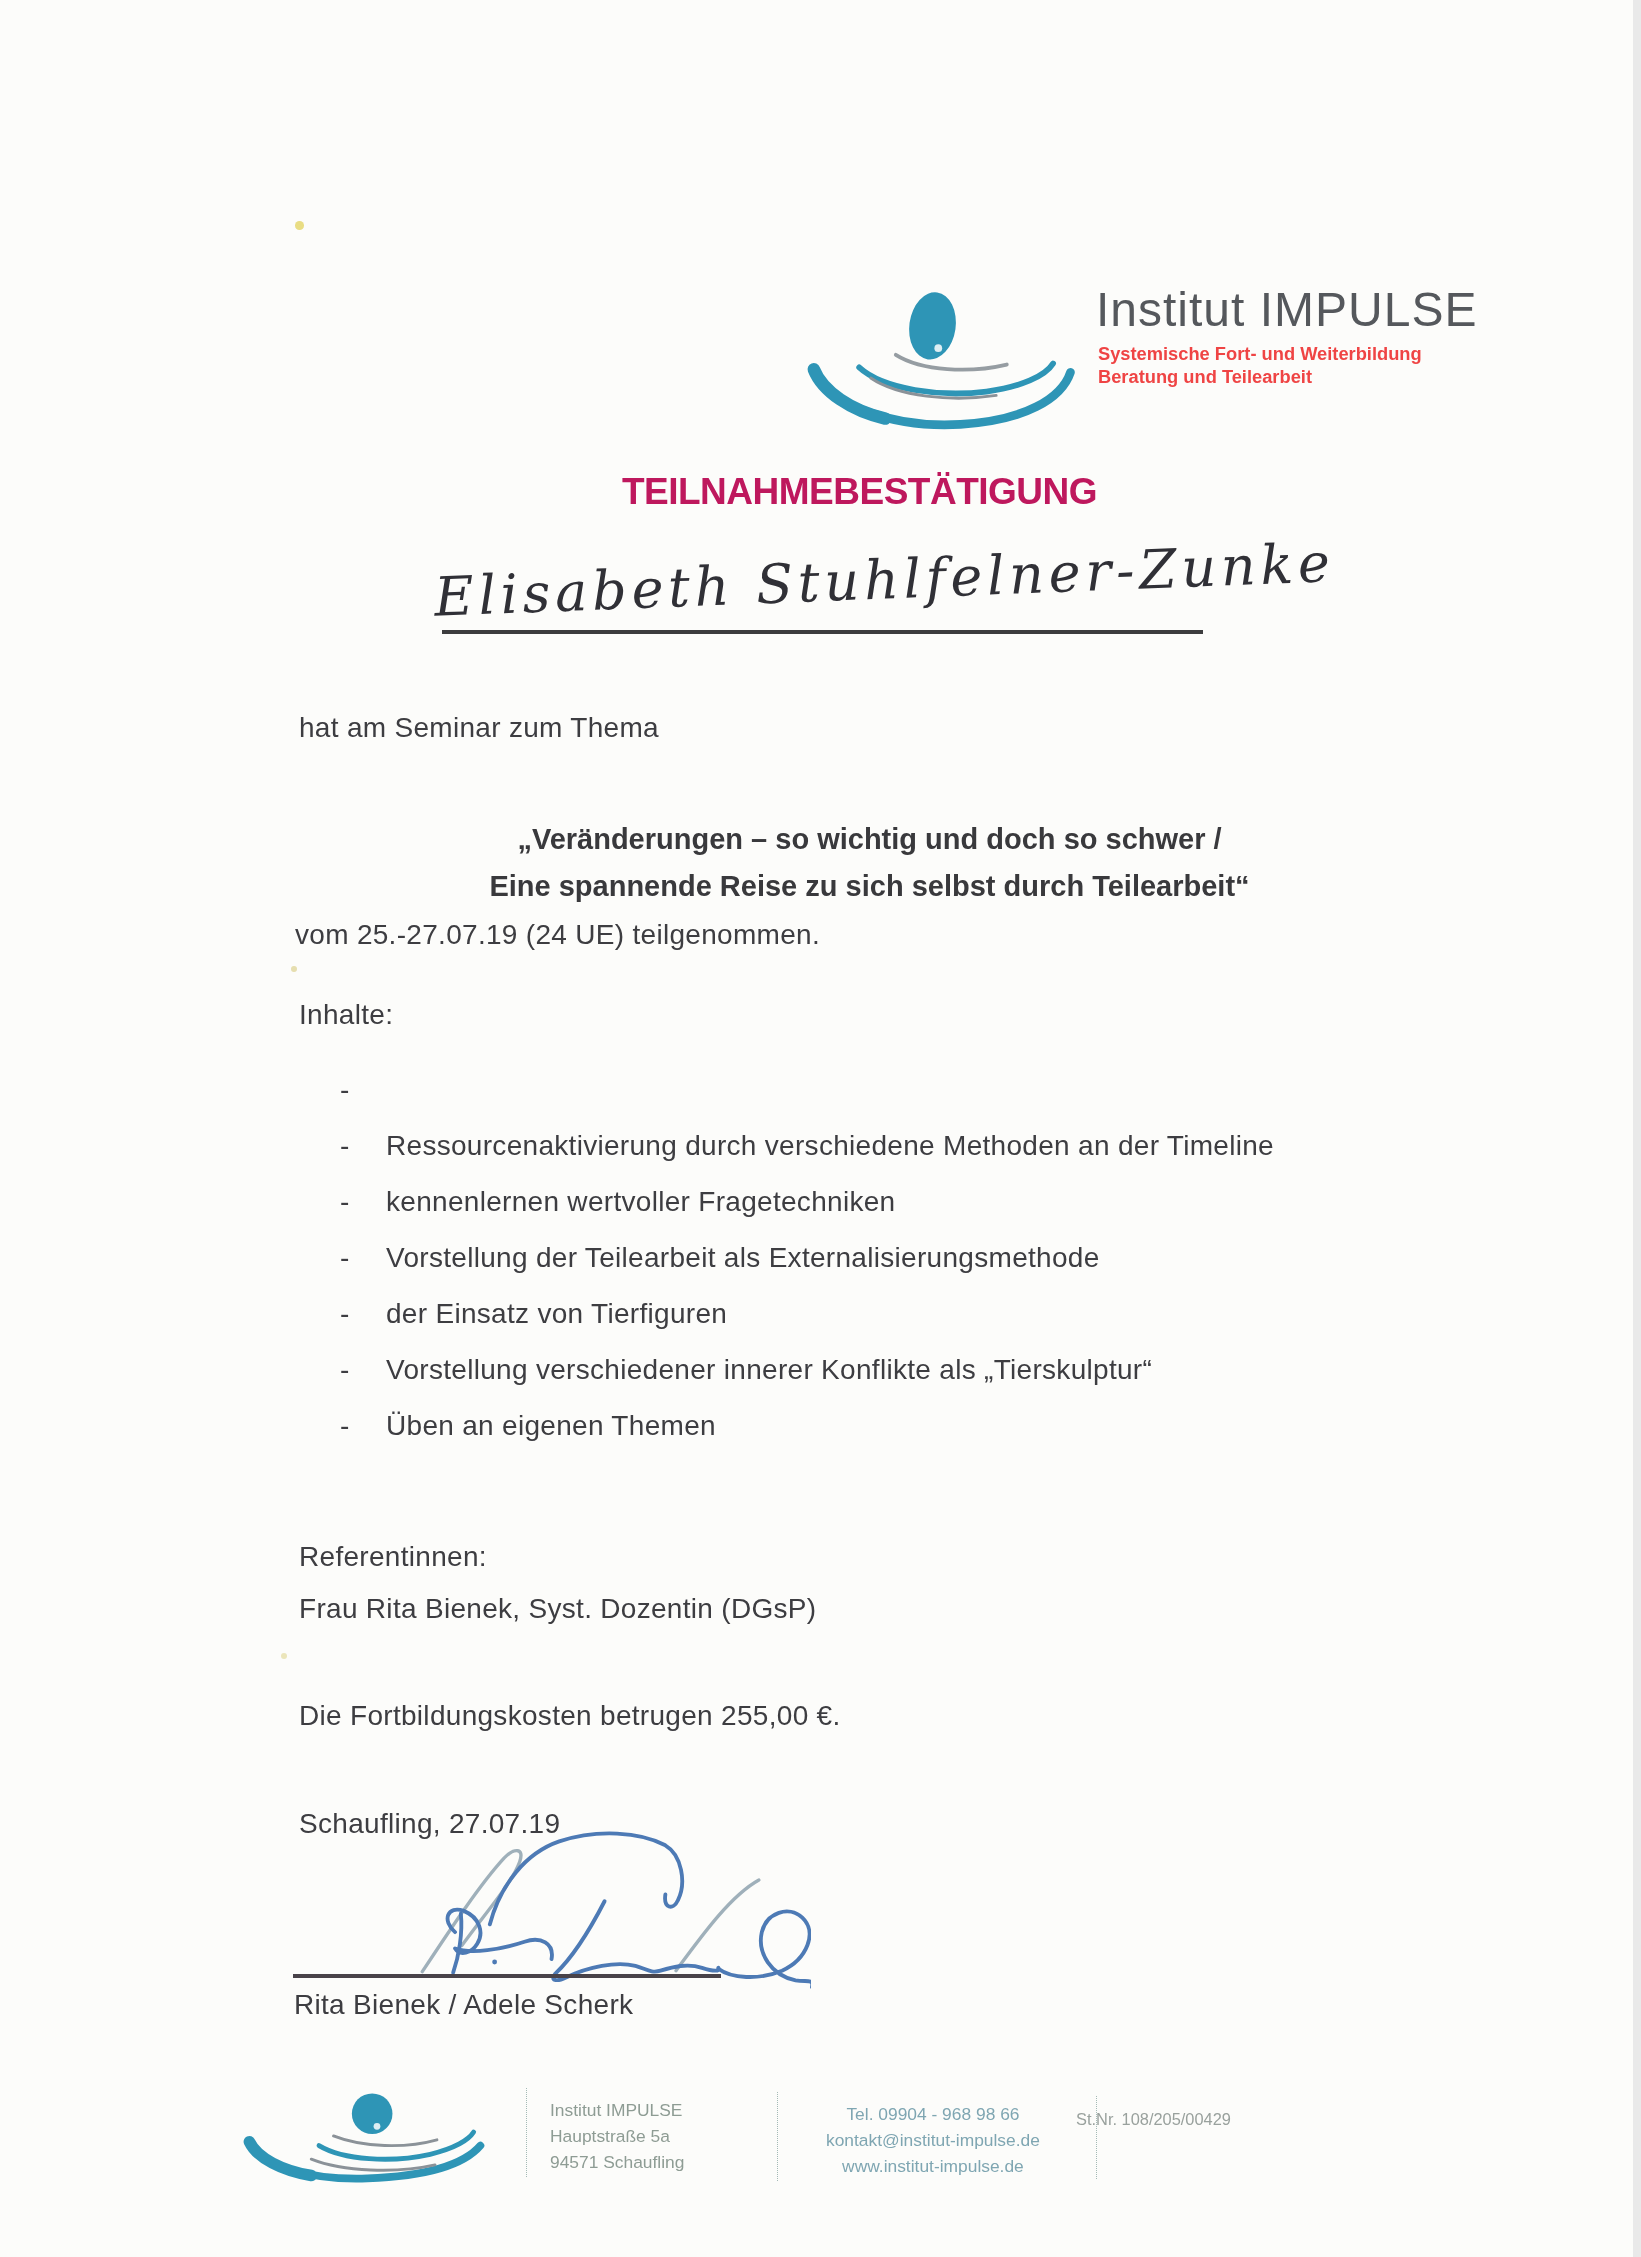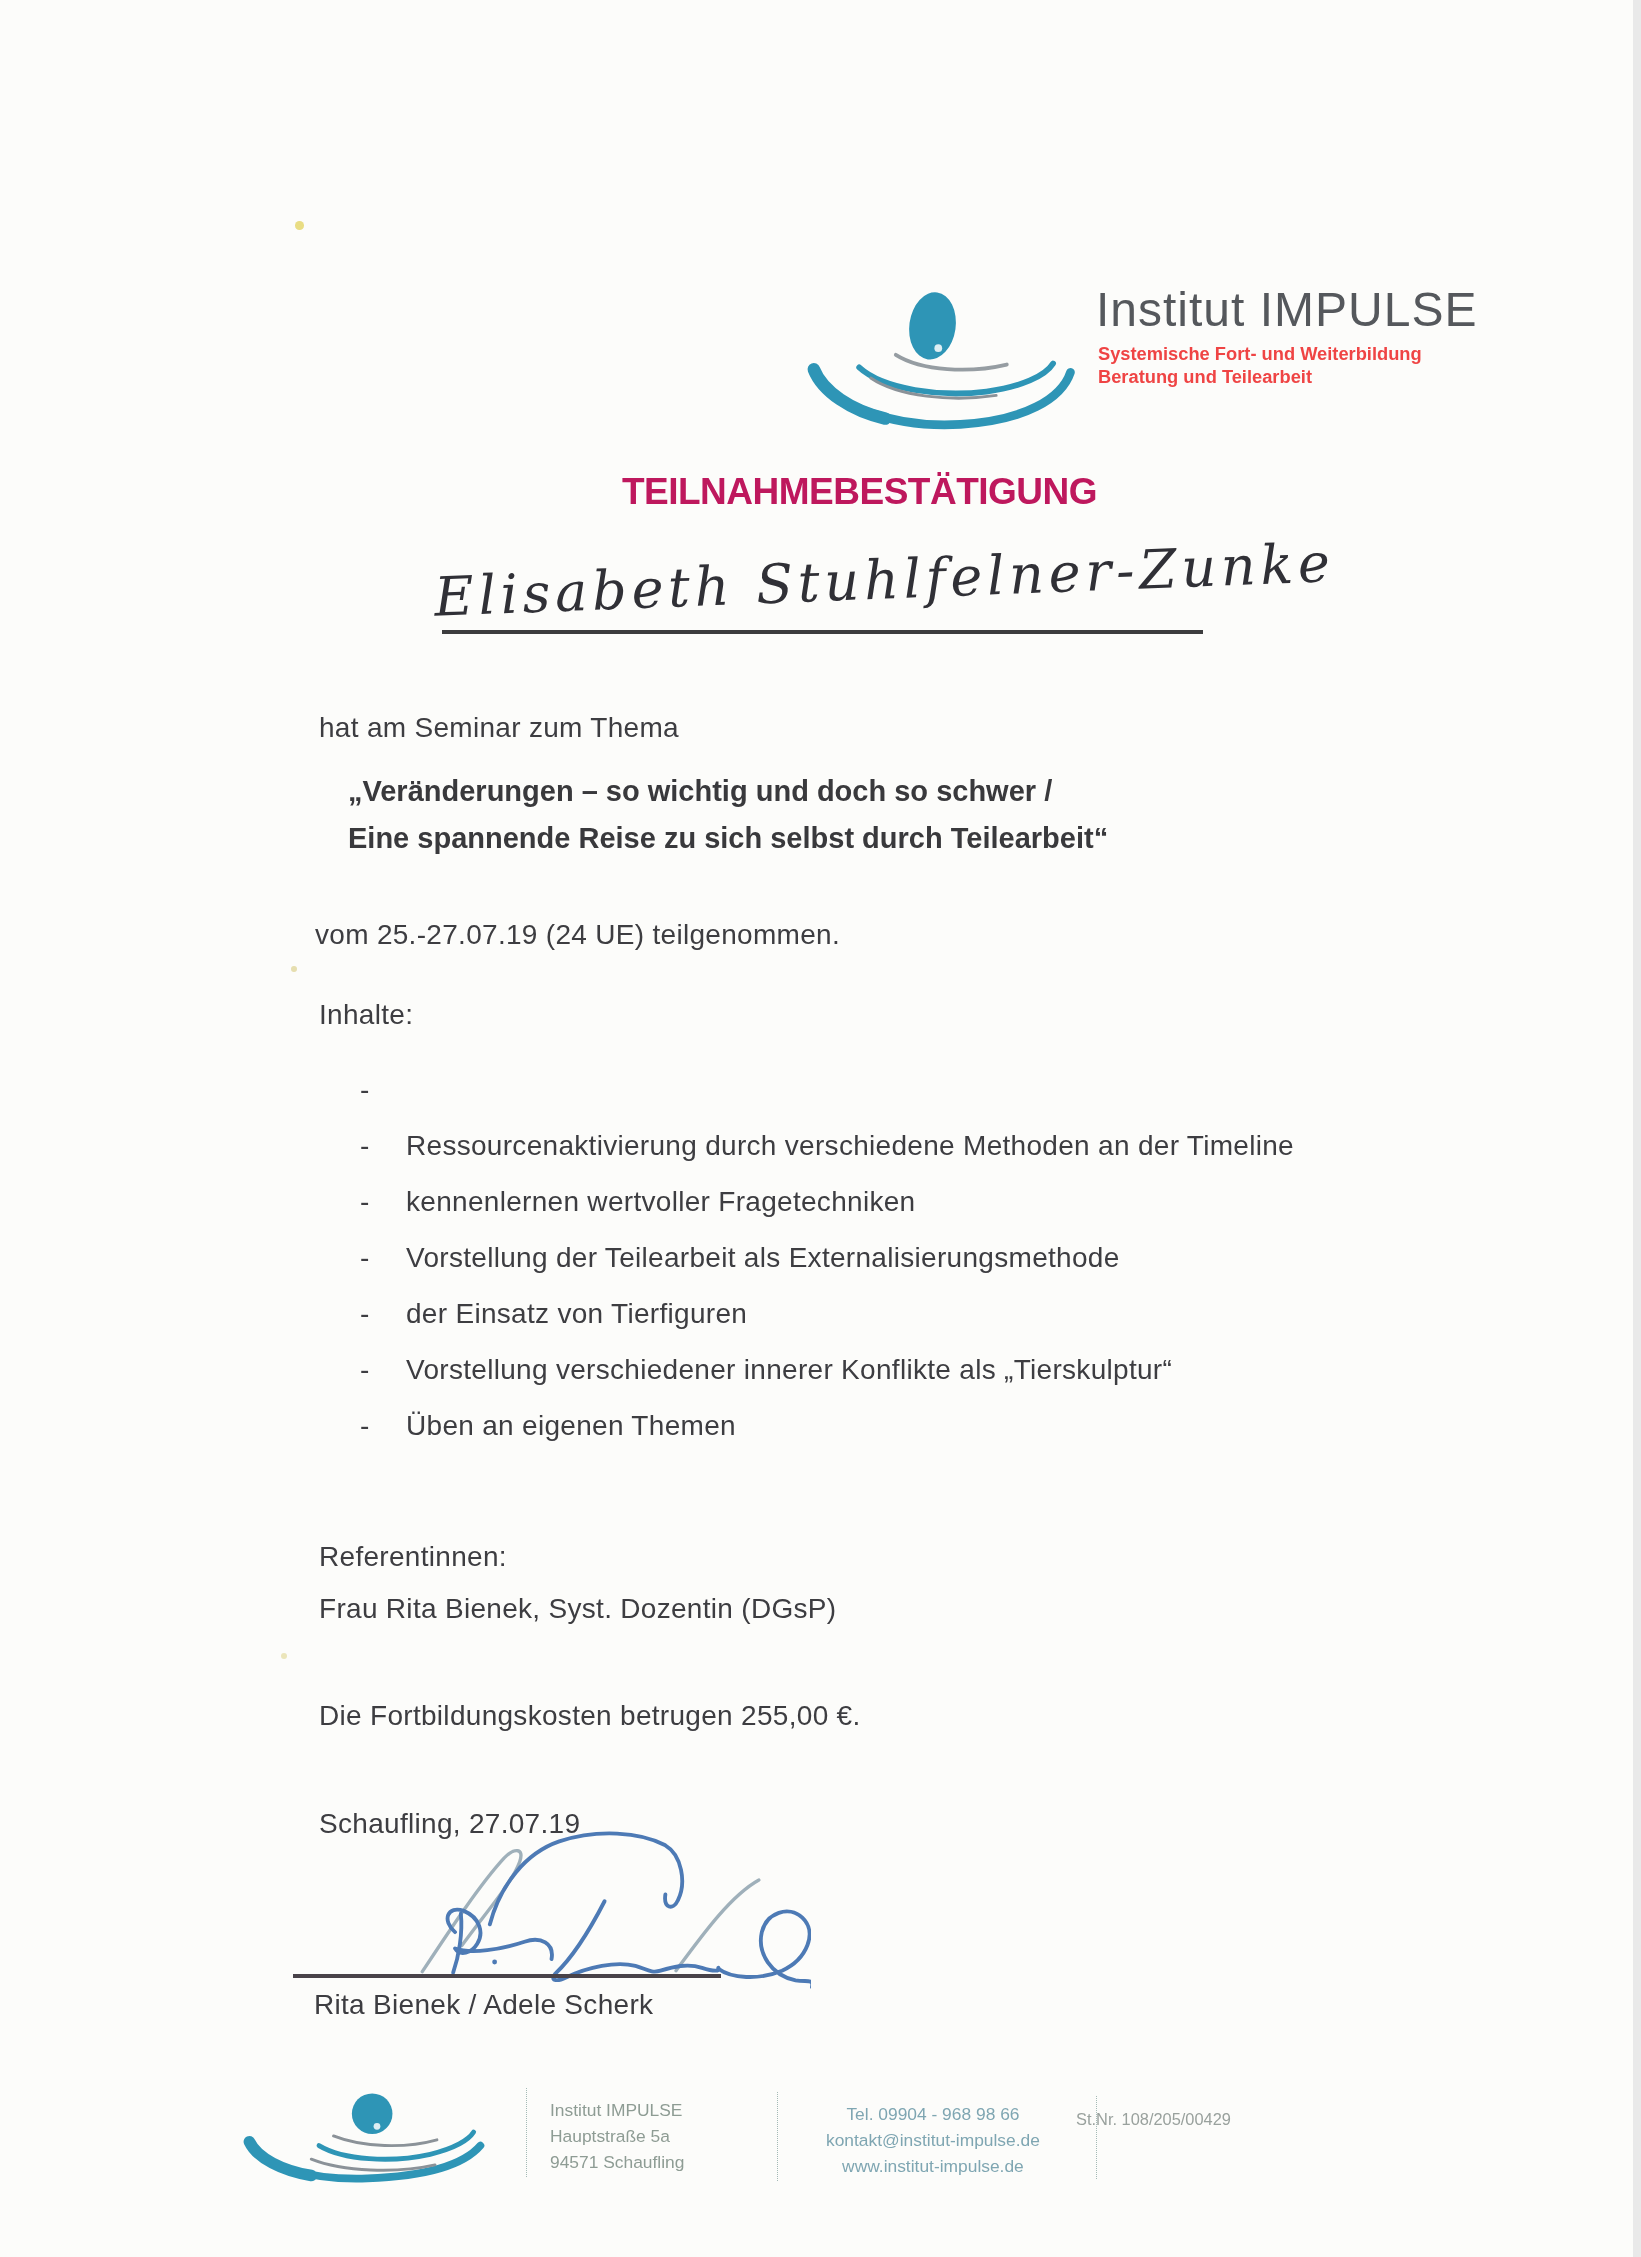--- a/index.html
+++ b/index.html
@@ -40,24 +40,25 @@
     font-size: 54px; letter-spacing: 4.8px;
     color: #303036;
     transform: rotate(-2.2deg);
     white-space: nowrap;
   }
   .name-underline {
     left: 442px; top: 630px; width: 761px; height: 3.9px;
     background: #3c3c3e;
   }
 
-  .body-text { font-size: 28px; letter-spacing: 0.3px; color: #3d3d41; margin-left: 20px; }
+  .body-text { font-size: 28px; letter-spacing: 0.3px; color: #3d3d41; }
 
   .seminar-title {
-    left: 348px; top: 768px; width: 1043px;
+    left: 348px; top: 816px; width: 1043px;
+    text-align: center;
     font-size: 29px; font-weight: 700; line-height: 47px;
     color: #39393c;
   }
 
   .bullet-list { left: 340px; top: 1074px; width: 1110px; }
   .bullet-item { display: flex; height: 56px; align-items: flex-start; }
   .bullet-dash { width: 46px; flex: 0 0 46px; }
 
   .sig-line { left: 293px; top: 1974px; width: 428px; height: 3.9px; background: #494349; }
   .sig-names { left: 294px; top: 1989px; }

